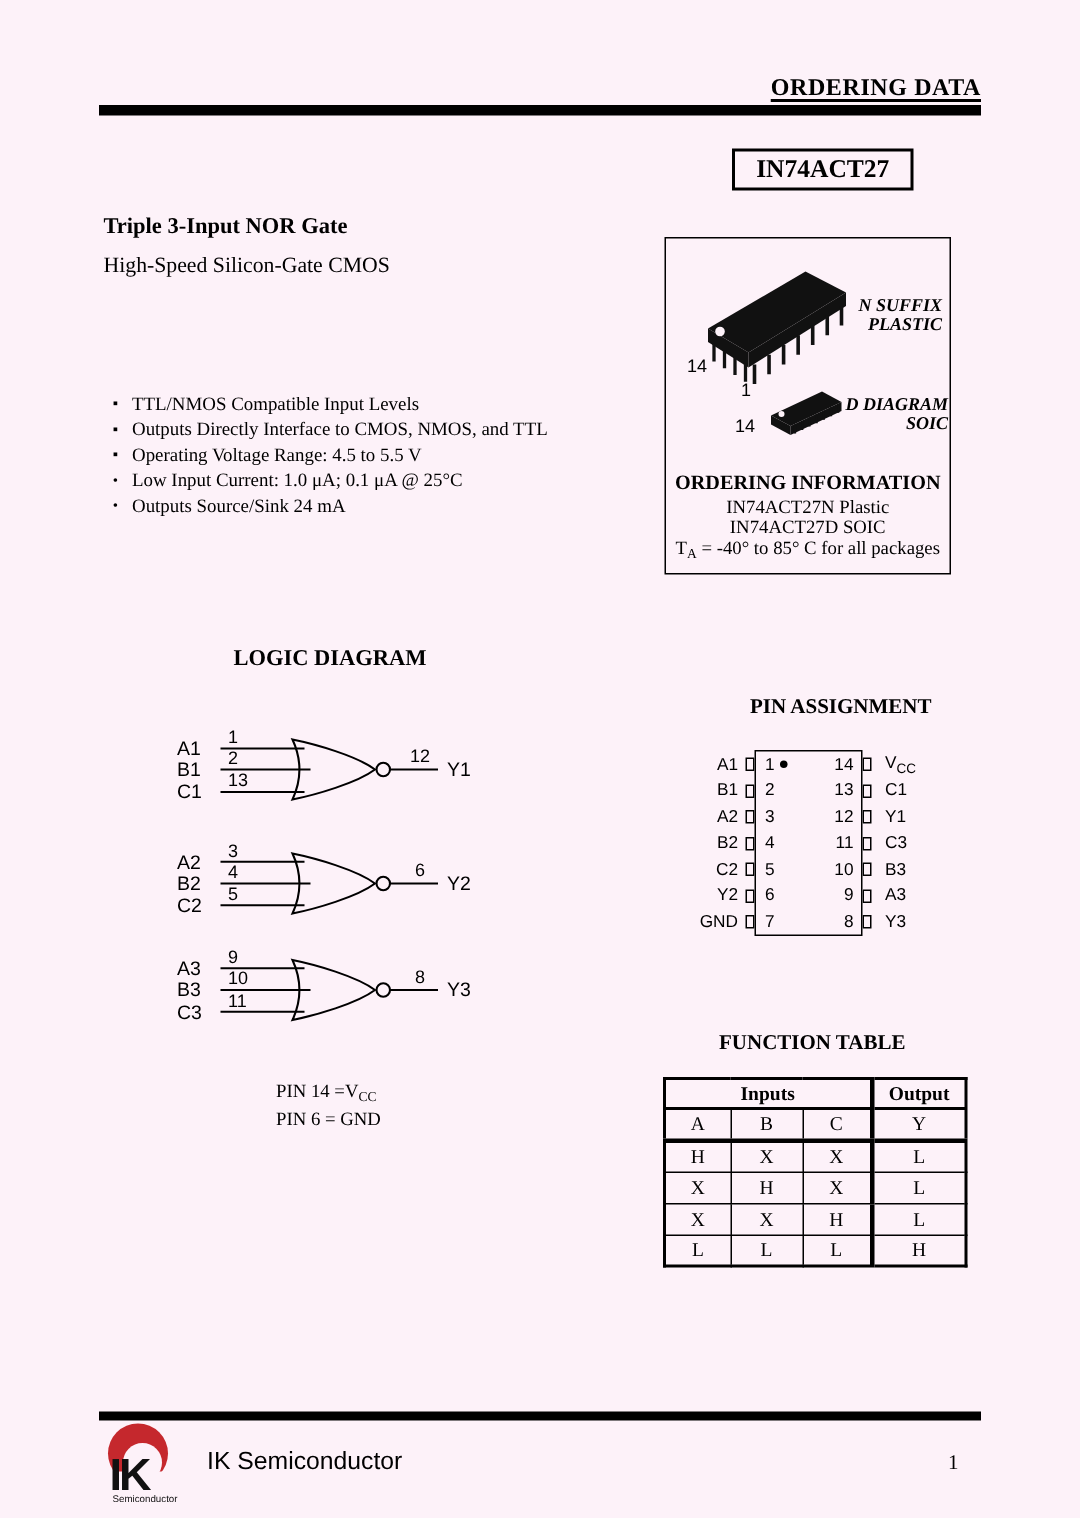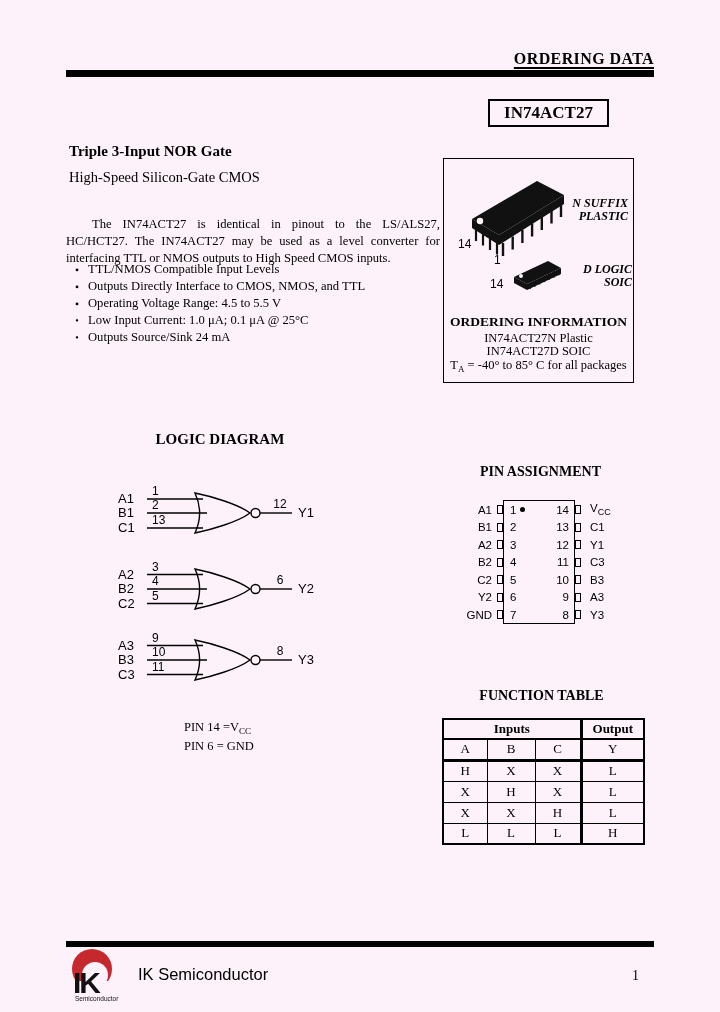--- a/index.html
+++ b/index.html
@@ -39,21 +39,21 @@
   .logic-title { position:absolute; left:110px; top:431px; width:220px; text-align:center;
                  font-weight:bold; font-size:15px; }
   .logic-svg { position:absolute; left:110px; top:480px; }
   .g-line { stroke:#000; stroke-width:1.4; }
   .gate-path { fill:none; stroke:#000; stroke-width:1.4; }
   .g-lbl { font-family:"Liberation Sans",sans-serif; font-size:13px; fill:#000; }
   .g-pin { font-family:"Liberation Sans",sans-serif; font-size:12px; fill:#000; }
   .pin-notes { position:absolute; left:184px; top:720px; font-size:12.5px; line-height:15px; }
 
   
-  .pa-title { position:absolute; left:450px; top:464px; width:181px; text-align:center; font-weight:bold; font-size:14px; }
+  .pa-title { position:absolute; left:470px; top:464px; width:181px; text-align:center; font-weight:bold; font-size:14px; }
   .pa-body { position:absolute; left:503px; top:500px; width:72px; height:124px; border:1.5px solid #000; }
   .pa-row { position:absolute; left:445px; width:210px; height:17.5px; display:flex; align-items:center;
             font-family:"Liberation Sans",sans-serif; font-size:11.5px; }
   .pa-lname { width:52px; text-align:right; padding-right:5px; }
   .pa-pin { width:6px; height:9px; border:1px solid #000; flex:none; background:var(--bg); }
   .pa-lnum { width:34px; padding-left:7px; }
   .pa-rnum { width:38px; text-align:right; padding-right:6px; }
   .pa-rname { padding-left:9px; }
   .pin1-dot { position:absolute; left:520px; top:507px; width:5px; height:5px; background:#000; border-radius:50%; }
 
@@ -80,21 +80,20 @@
 
 <div class="page">
 
   <div class="tech-data">ORDERING DATA</div>
   <div class="rule rule-top"></div>
   <div class="part-box">IN74ACT27</div>
 
   <div class="doc-title">Triple 3-Input NOR Gate</div>
   <div class="doc-subtitle">High-Speed Silicon-Gate CMOS</div>
 
-  <p class="desc">The IN74ACT27 is identical in pinout to the LS/ALS27, HC/HCT27. The IN74ACT27 may be used as a level converter for interfacing TTL or NMOS outputs to High Speed CMOS inputs.</p>
   <ul class="features">
     <li>
       <span class="feature-marker">▪</span>
       <span>TTL/NMOS Compatible Input Levels</span>
       </li>
     <li>
       <span class="feature-marker">▪</span>
       <span>Outputs Directly Interface to CMOS, NMOS, and TTL</span>
       </li>
     <li>
@@ -153,21 +152,21 @@
       </g>
     </svg>
     <span class="abs pkg-pin" style="left:14px; top:78px;">14</span>
     <span class="abs pkg-pin" style="left:50px; top:94px;">1</span>
     <span class="abs pkg-pin" style="left:46px; top:118px;">14</span>
     <div class="abs pkg-suffix" style="left:108px; top:38px;">
       <div>N SUFFIX</div>
       <div>PLASTIC</div>
     </div>
     <div class="abs pkg-suffix" style="left:112px; top:104px;">
-      <div>D LOGIC</div>
+      <div>D DIAGRAM</div>
       <div>SOIC</div>
     </div>
     <div class="abs ord-title">ORDERING INFORMATION</div>
     <div class="abs ord-line" style="top:172px;">IN74ACT27N Plastic</div>
     <div class="abs ord-line" style="top:185px;">IN74ACT27D SOIC</div>
     <div class="abs ord-line" style="top:199px;">
       <span>T</span><sub class="sm">A</sub><span> = -40° to 85° C for all packages</span>
     </div>
   </div>
 

